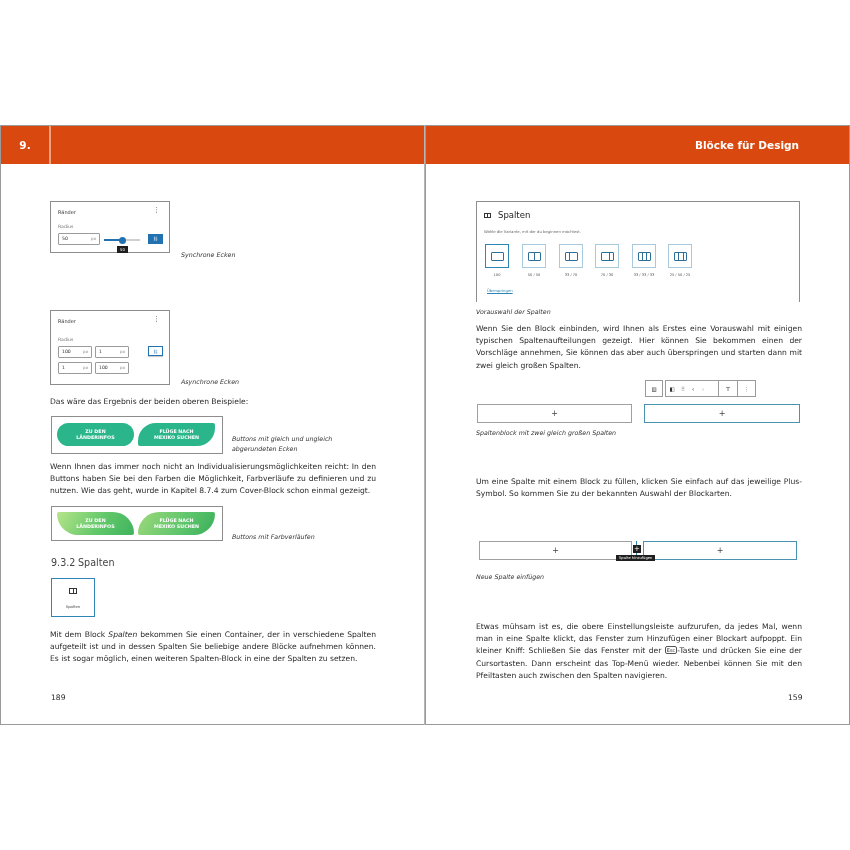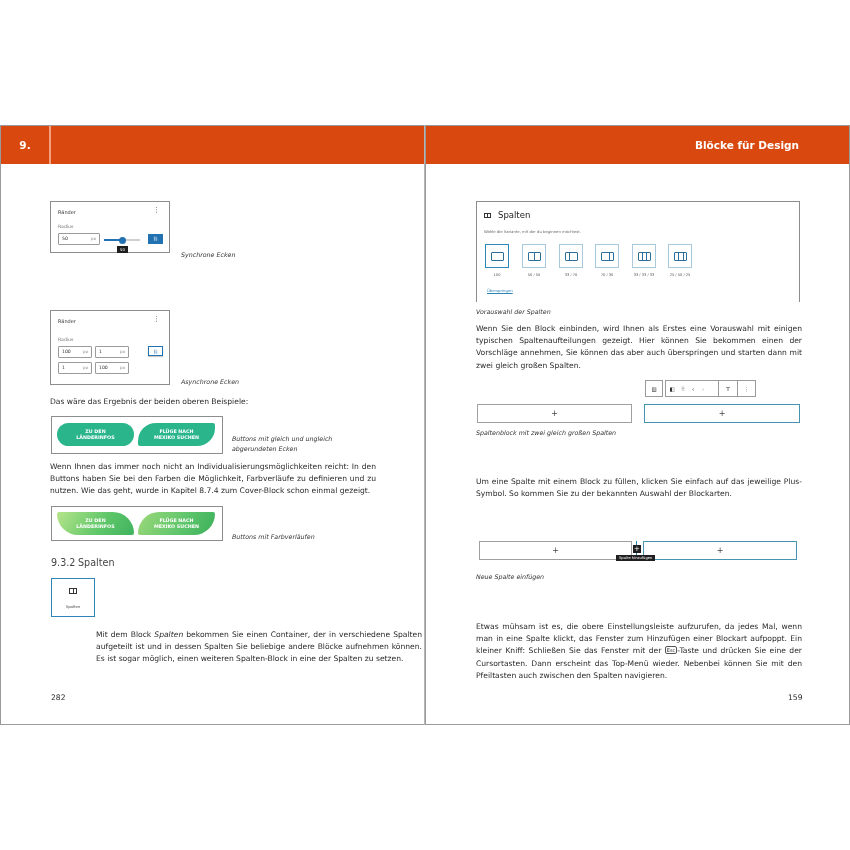--- a/index.html
+++ b/index.html
@@ -164,25 +164,25 @@
 
     <div class="h3" style="left:50px; top:431px;">
       <span class="num">9.3.2</span><span>Spalten</span>
     </div>
 
     <div class="blocktile" style="left:50px; top:452px;">
       <div class="ico"></div>
       <div class="tlabel">Spalten</div>
     </div>
 
-    <div class="content" style="top:503px;margin-left:46px;">
+    <div class="content" style="top:503px;">
       <p class="body"><span>Mit dem Block </span><em>Spalten</em><span> bekommen Sie einen Container, der in verschiedene Spalten aufgeteilt ist und in dessen Spalten Sie beliebige andere Blöcke aufnehmen können. Es ist sogar möglich, einen weiteren Spalten-Block in eine der Spalten zu setzen.</span></p>
     </div>
 
-    <div class="pagenum" style="left:50px; top:567px;">282</div>
+    <div class="pagenum" style="left:50px; top:567px;">189</div>
   </div>
 
   <div class="gutter"></div>
 
   <div class="page right">
     <div class="header">
       <div class="sectitle">Blöcke für Design</div>
     </div>
 
     <div class="shot" style="left:50px; top:75px; width:324px; height:101px;">

